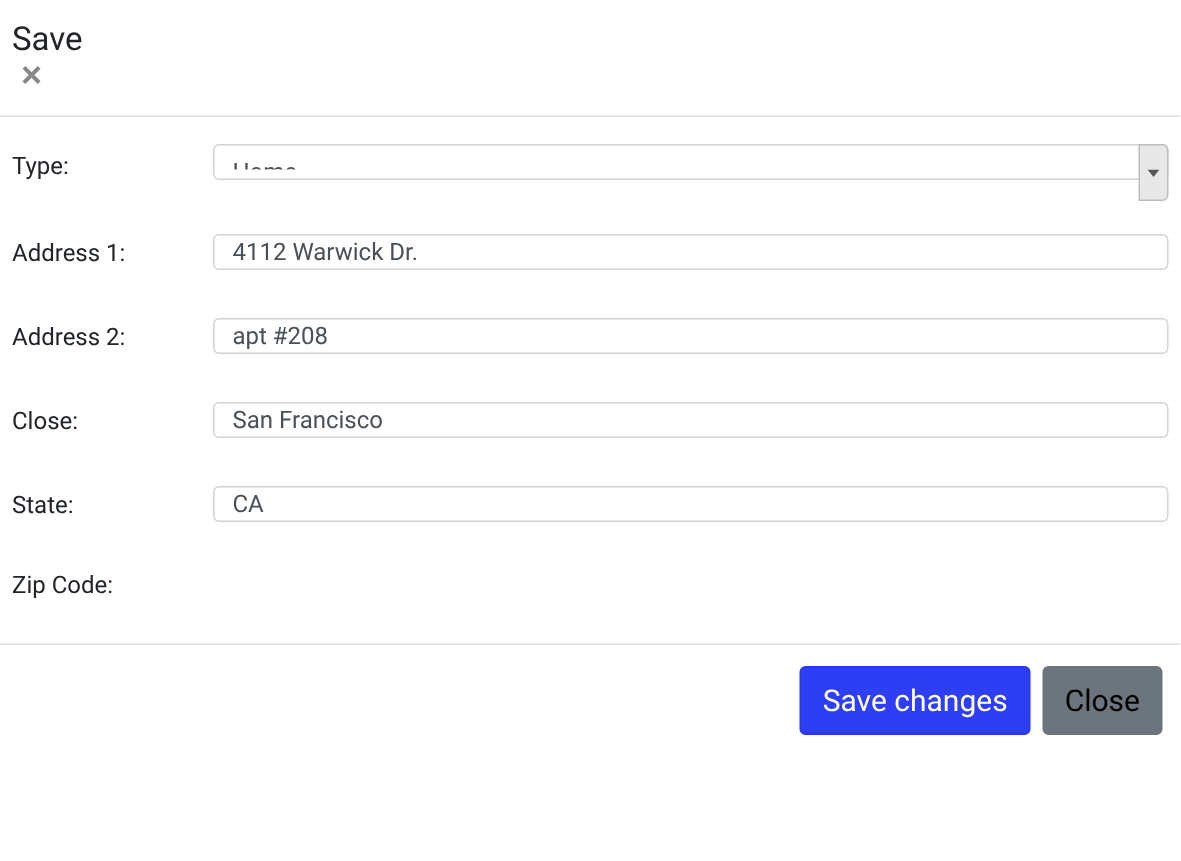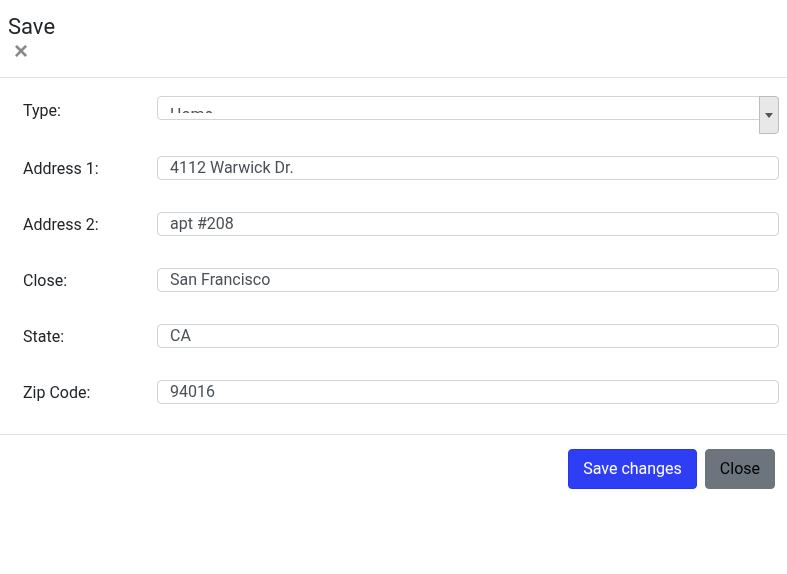--- a/index.html
+++ b/index.html
@@ -30,21 +30,21 @@
       background: none;
       border: none;
       font-size: 24px;
       font-weight: 700;
       line-height: 1;
       color: #888;
       cursor: pointer;
       padding: 0 6px;
     }
     .modal-body {
-      padding: 18px 8px 30px 23px;
+      padding: 18px 8px 30px 8px;
     }
     .form-row {
       display: flex;
       align-items: center;
       margin-bottom: 32px;
     }
     .form-row:last-child { margin-bottom: 0; }
     .form-label {
       flex: 0 0 134px;
       font-size: 16px;
@@ -96,21 +96,21 @@
     .modal-footer {
       display: flex;
       justify-content: flex-end;
       align-items: center;
       padding: 14px 12px;
       border-top: 1px solid #dee2e6;
       gap: 8px;
     }
     .btn {
       display: inline-block;
-      font-size: 16px;
+      font-size: 20px;
       font-weight: 400;
       text-align: center;
       border: 1px solid transparent;
       padding: 8px 14px;
       border-radius: 4px;
       cursor: pointer;
       line-height: 1.4;
       font-family: inherit;
     }
     .btn-primary {
@@ -174,23 +174,20 @@
 
     <div class="form-row">
       <label class="form-label">State:</label>
       <div class="form-field">
         <input type="text" class="text-input" value="CA" style="">
       </div>
     </div>
 
     <div class="form-row">
       <label class="form-label">Zip Code:</label>
-      <div class="form-field">
-        <input type="text" class="text-input" value="94016" style="">
-      </div>
     </div>
 
   </div>
 
   <div class="modal-footer">
     <button class="btn btn-primary">Save changes</button>
     <button class="btn btn-secondary">Close</button>
   </div>
 </div>
 

